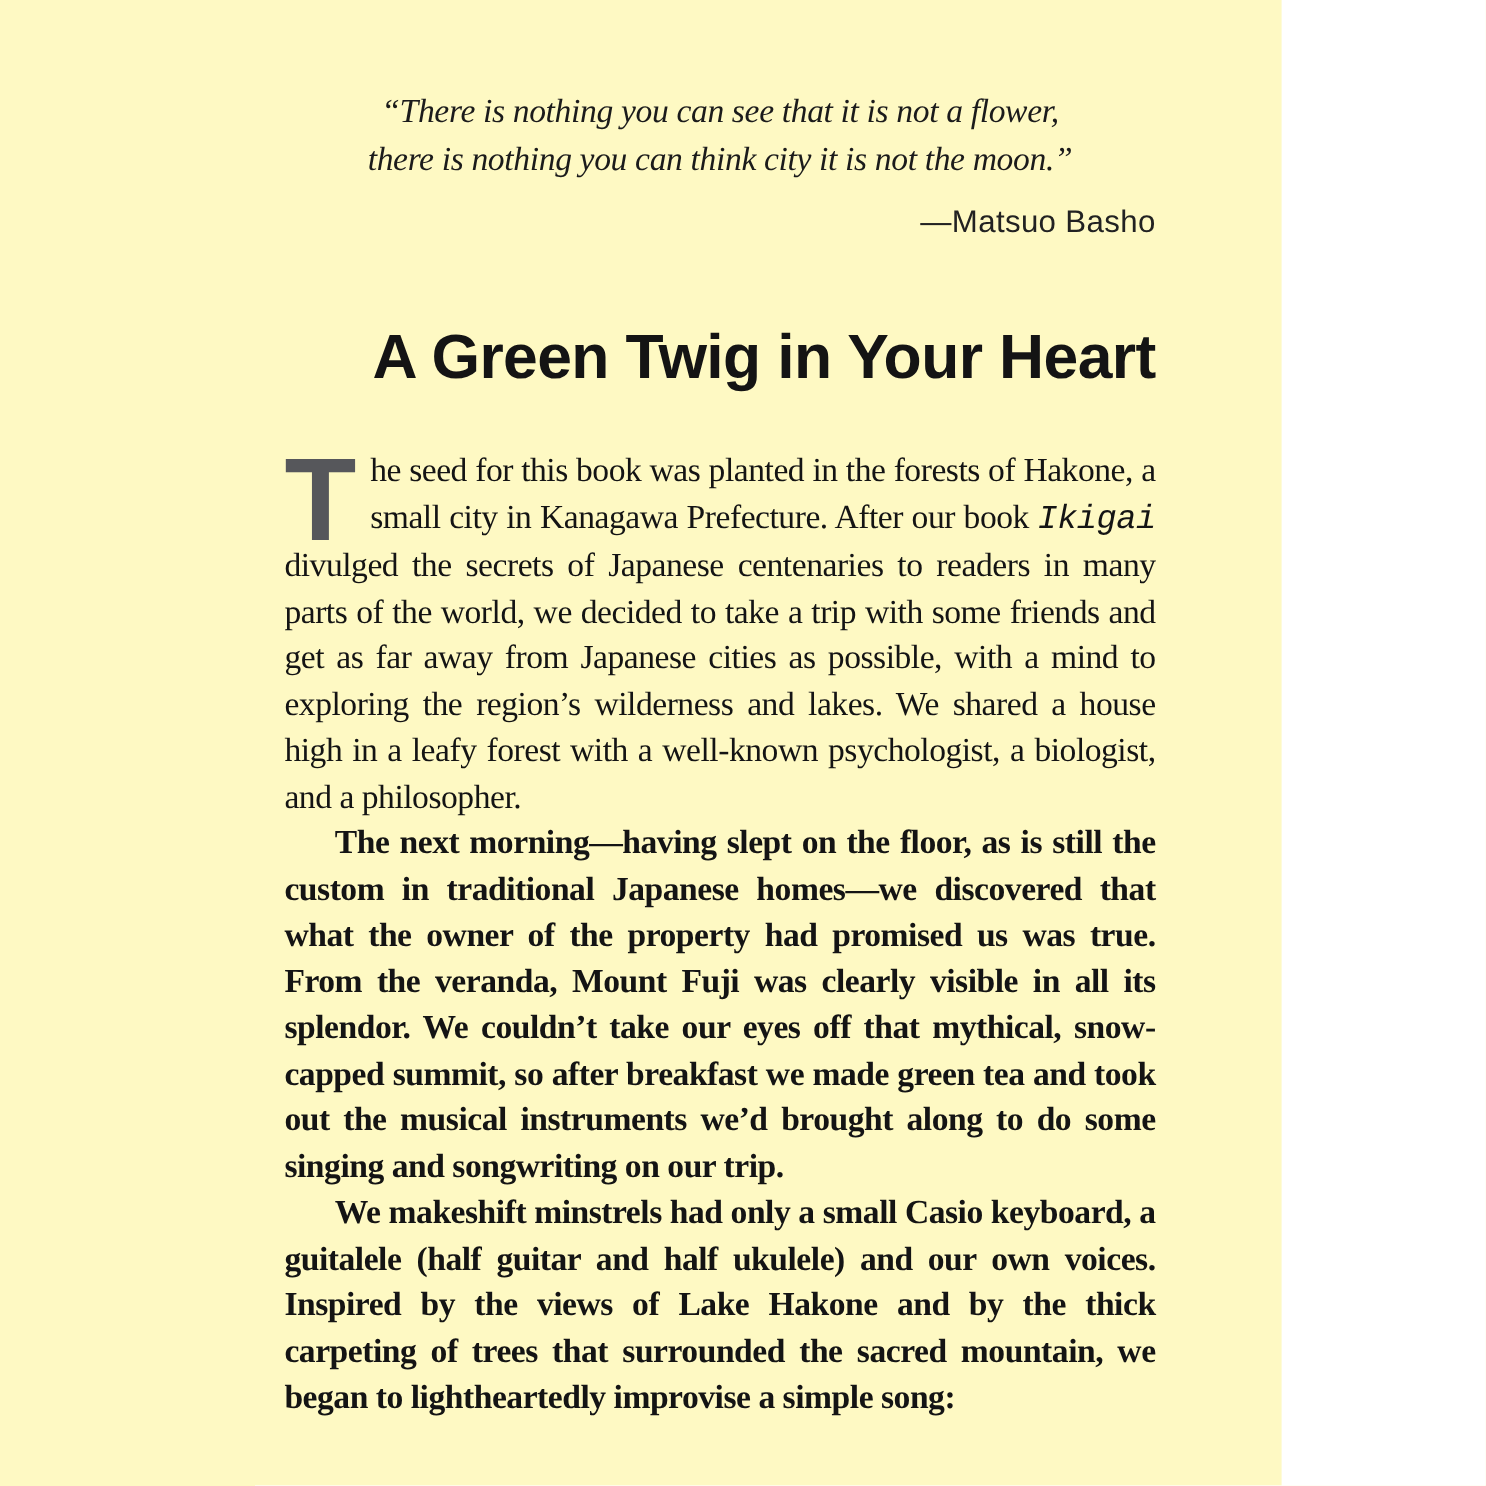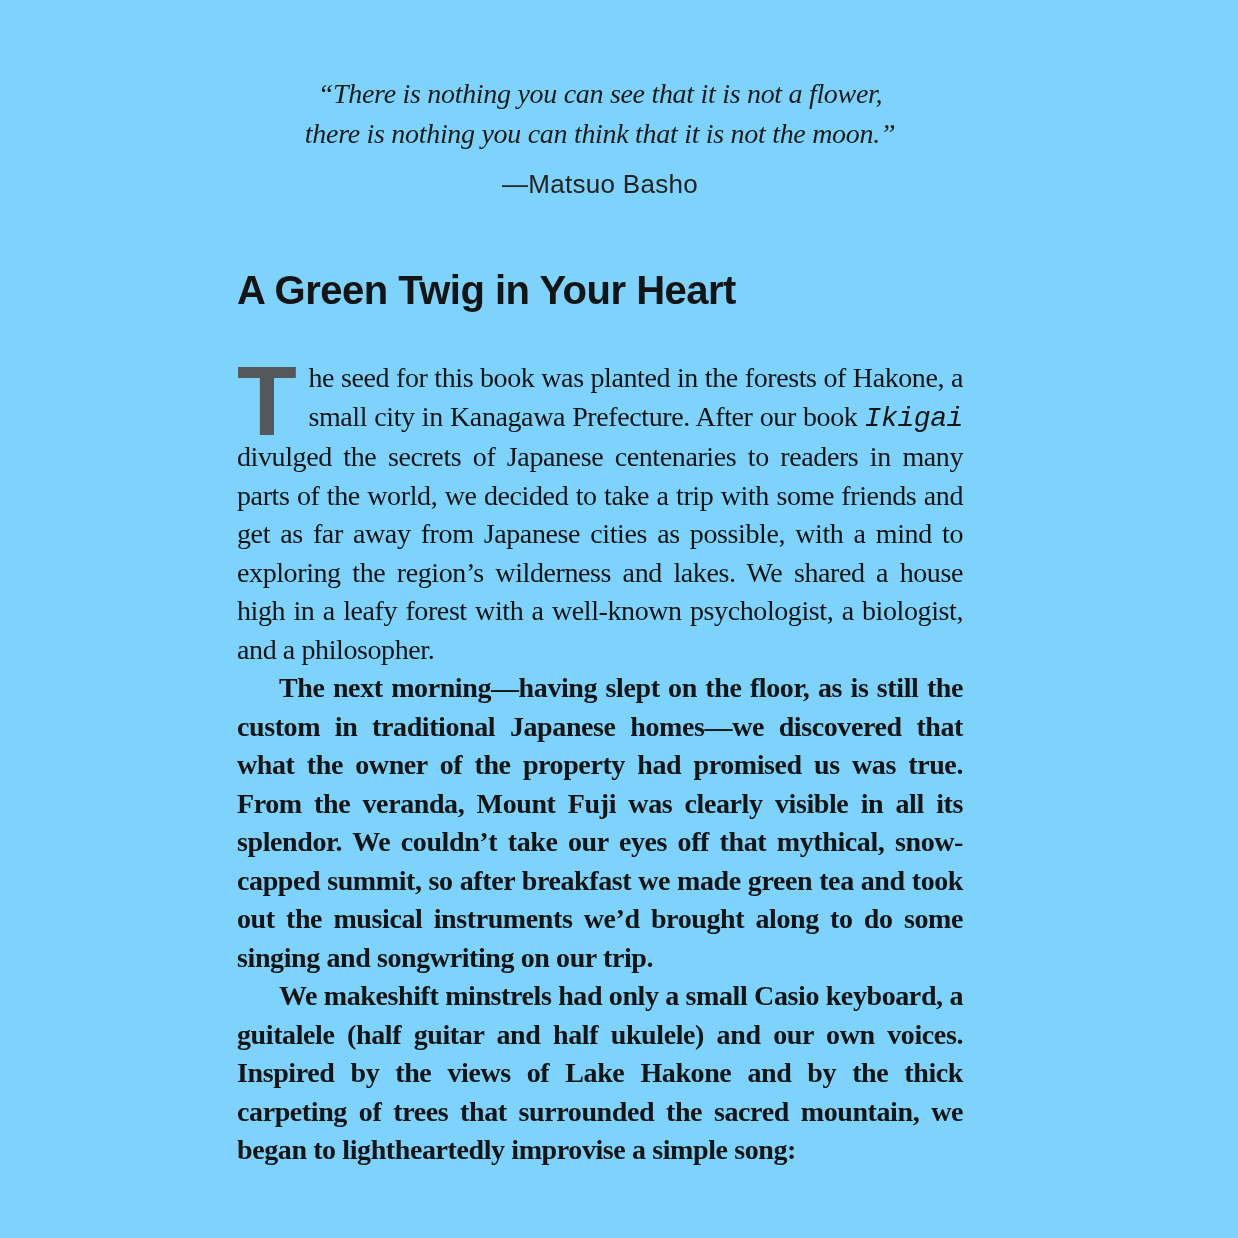--- a/index.html
+++ b/index.html
@@ -3,23 +3,23 @@
 <meta charset="utf-8">
 <style>
   * { box-sizing: border-box; }
   html, body {
     margin: 0;
     padding: 0;
     background: #ffffff;
   }
   .page {
     position: relative;
-    width: 1238px;
+    width: 1068px;
     height: 1238px;
-    background: #7dd3fc;
+    background: #fef9c3;
     overflow: hidden;
   }
   .content {
     width: 726px;
     margin-left: 237px;
     padding-top: 74px;
   }
   
   .epigraph {
     text-align: center;
@@ -29,30 +29,31 @@
     line-height: 40px;
     letter-spacing: -0.3px;
     color: #1b1b1b;
   }
   .epigraph .attribution {
     font-family: "Liberation Sans", sans-serif;
     font-style: normal;
     font-weight: 400;
     font-size: 26px;
     letter-spacing: 0.3px;
+    text-align: right;
     margin-top: 10px;
     color: #222222;
   }
   
   .chapter-title {
     font-family: "Liberation Sans", sans-serif;
     font-weight: 700;
-    font-size: 40px;
+    font-size: 52px;
     letter-spacing: -0.5px;
-    text-align: left;
+    text-align: right;
     color: #141414;
     margin: 64px 0 0 0;
   }
   
   .body-text {
     margin-top: 46px;
     font-family: "Liberation Serif", serif;
     font-size: 28px;
     line-height: 38.5px;
     letter-spacing: -0.4px;
@@ -73,21 +74,21 @@
   .body-text em { font-style: italic; font-family: Liberation Mono, monospace; }
 </style>
 </head>
 <body>
 
 <div class="page">
   <div class="content">
 
     <div class="epigraph">
       <div class="quote-line">“There is nothing you can see that it is not a flower,</div>
-      <div class="quote-line">there is nothing you can think that it is not the moon.”</div>
+      <div class="quote-line">there is nothing you can think city it is not the moon.”</div>
       <div class="attribution">—Matsuo Basho</div>
     </div>
 
     <h1 class="chapter-title">A Green Twig in Your Heart</h1>
 
     <div class="body-text">
       <p class="para"><span class="dropcap">T</span><span>he seed for this book was planted in the forests of Hakone, a small city in Kanagawa Prefecture. After our book </span><em>Ikigai</em><span> divulged the secrets of Japanese centenaries to readers in many parts of the world, we decided to take a trip with some friends and get as far away from Japanese cities as possible, with a mind to exploring the region’s wilderness and lakes. We shared a house high in a leafy forest with a well-known psychologist, a biologist, and a philosopher.</span></p>
       <p class="para indent">The next morning—having slept on the floor, as is still the custom in traditional Japanese homes—we discovered that what the owner of the property had promised us was true. From the veranda, Mount Fuji was clearly visible in all its splendor. We couldn’t take our eyes off that mythical, snow-capped summit, so after breakfast we made green tea and took out the musical instruments we’d brought along to do some singing and songwriting on our trip.</p>
       <p class="para indent">We makeshift minstrels had only a small Casio keyboard, a guitalele (half guitar and half ukulele) and our own voices. Inspired by the views of Lake Hakone and by the thick carpeting of trees that surrounded the sacred mountain, we began to lightheartedly improvise a simple song:</p>
     </div>

